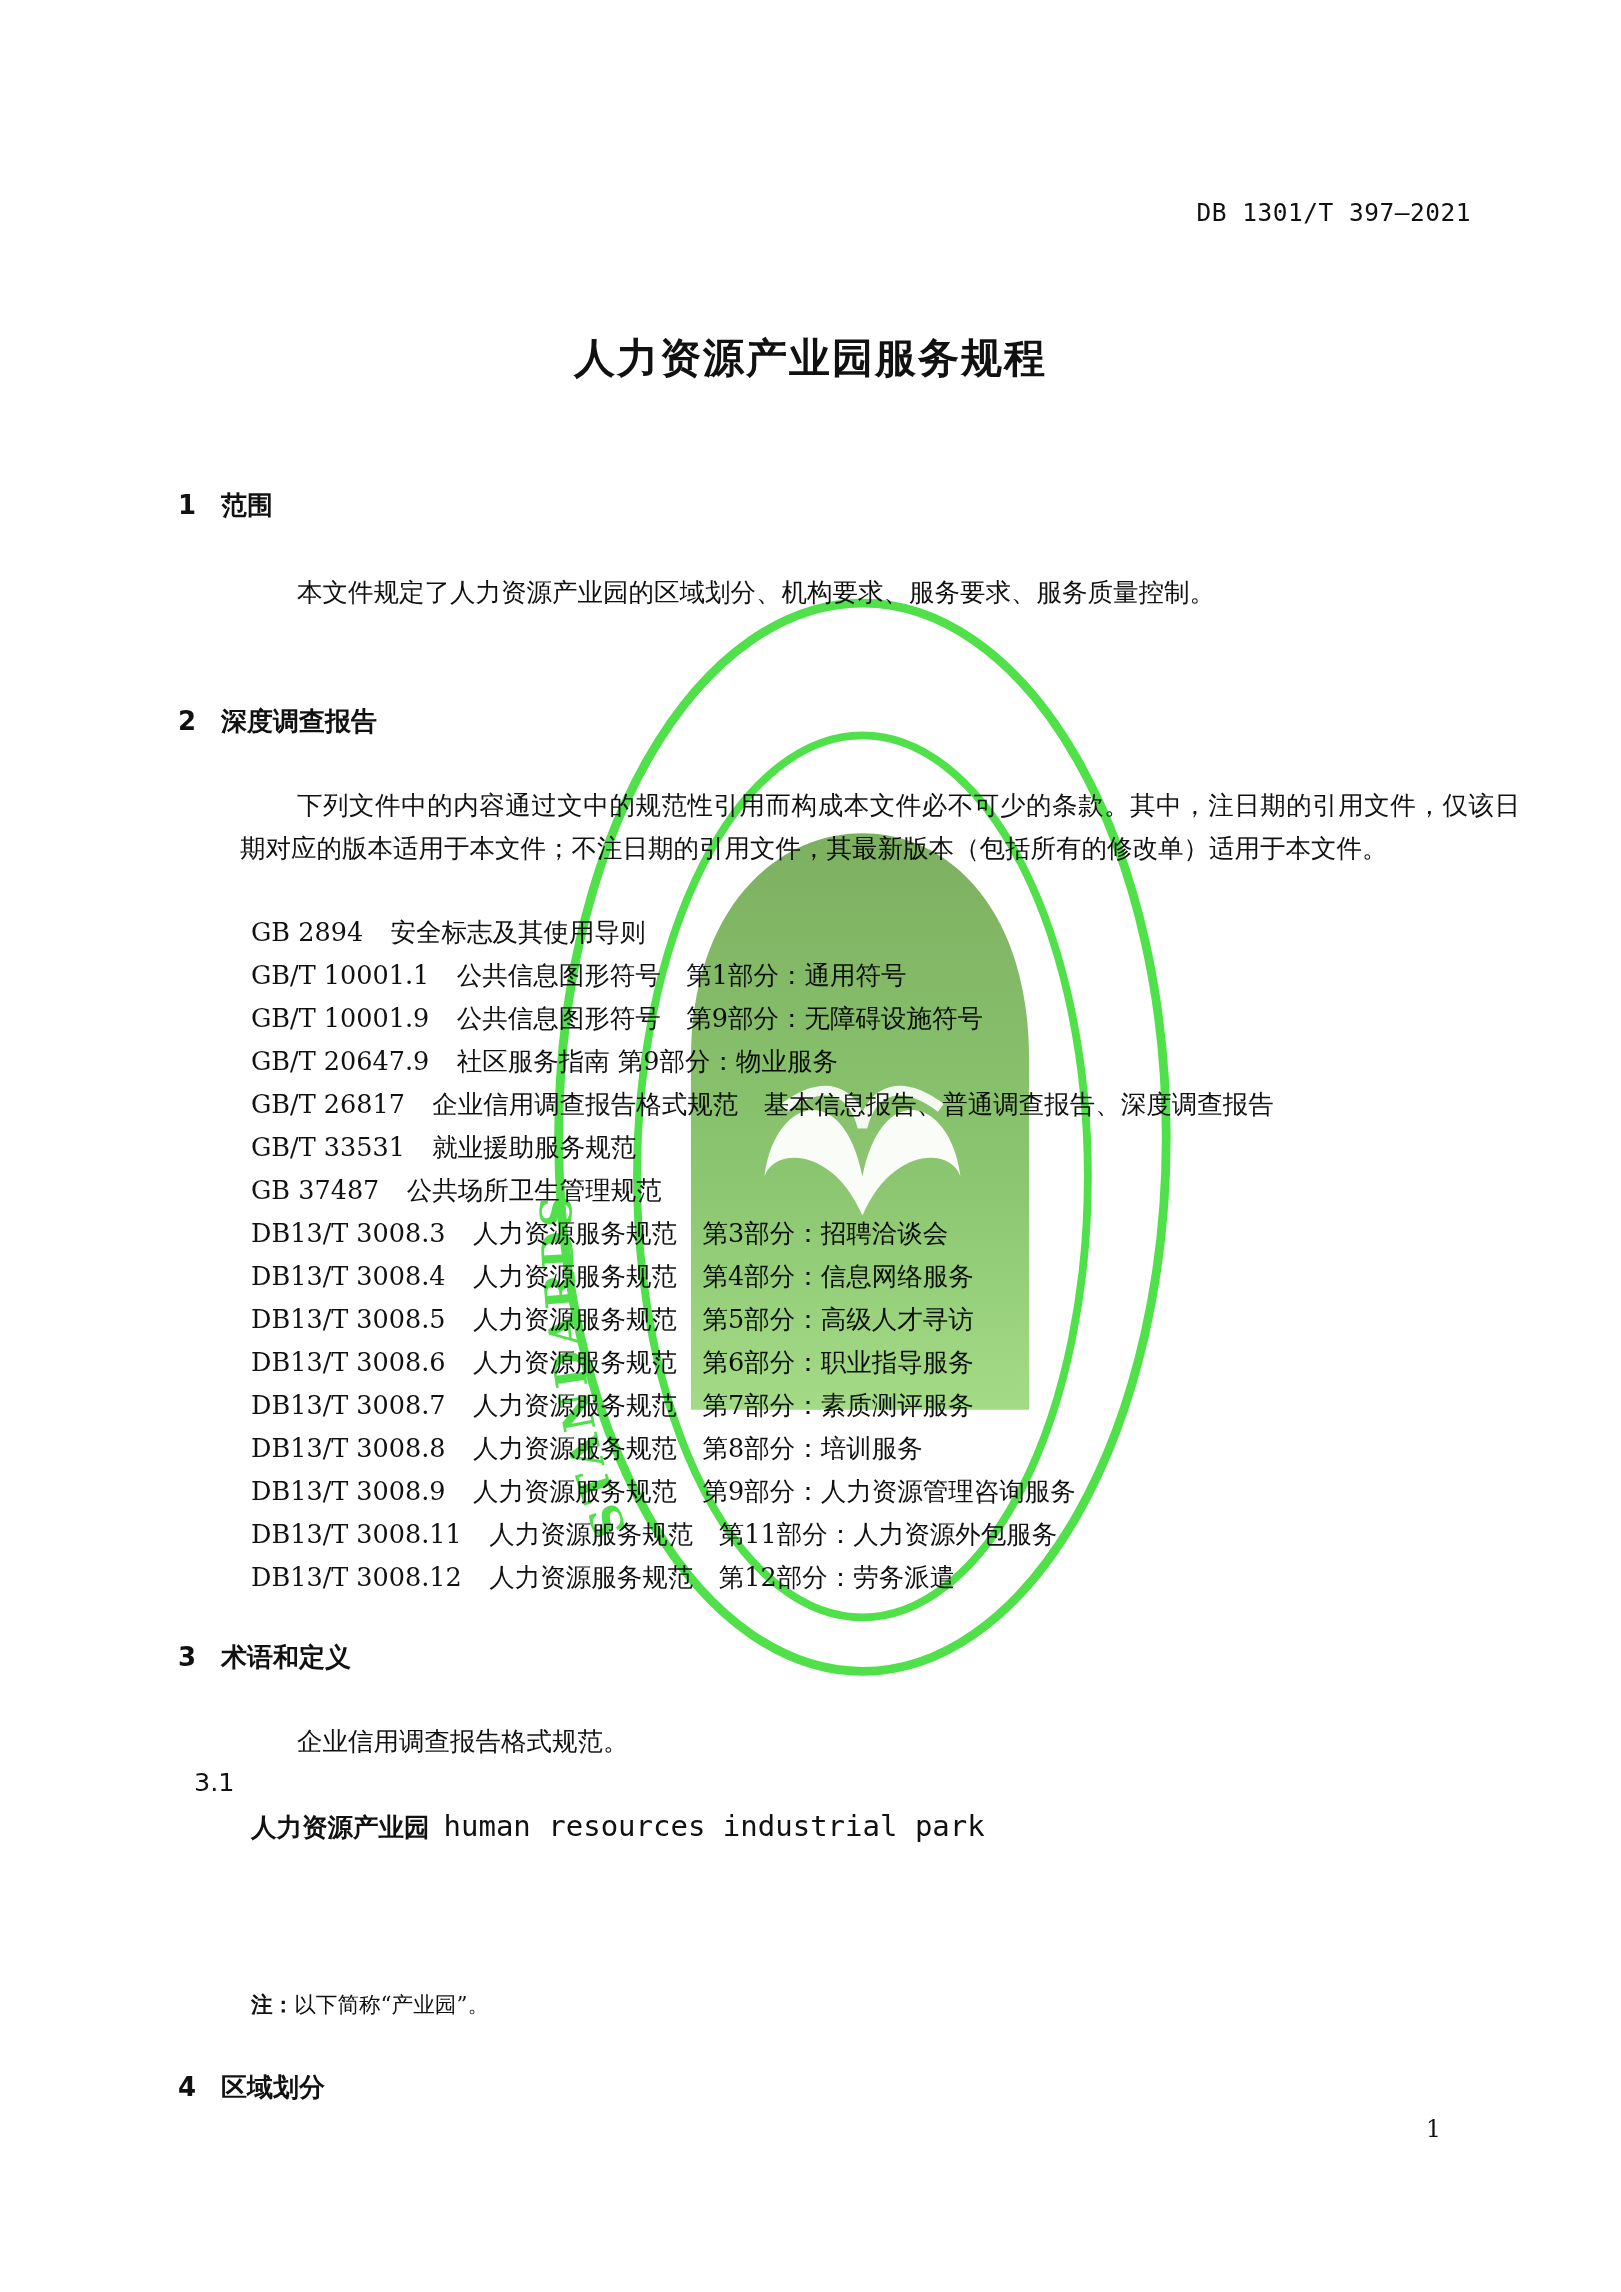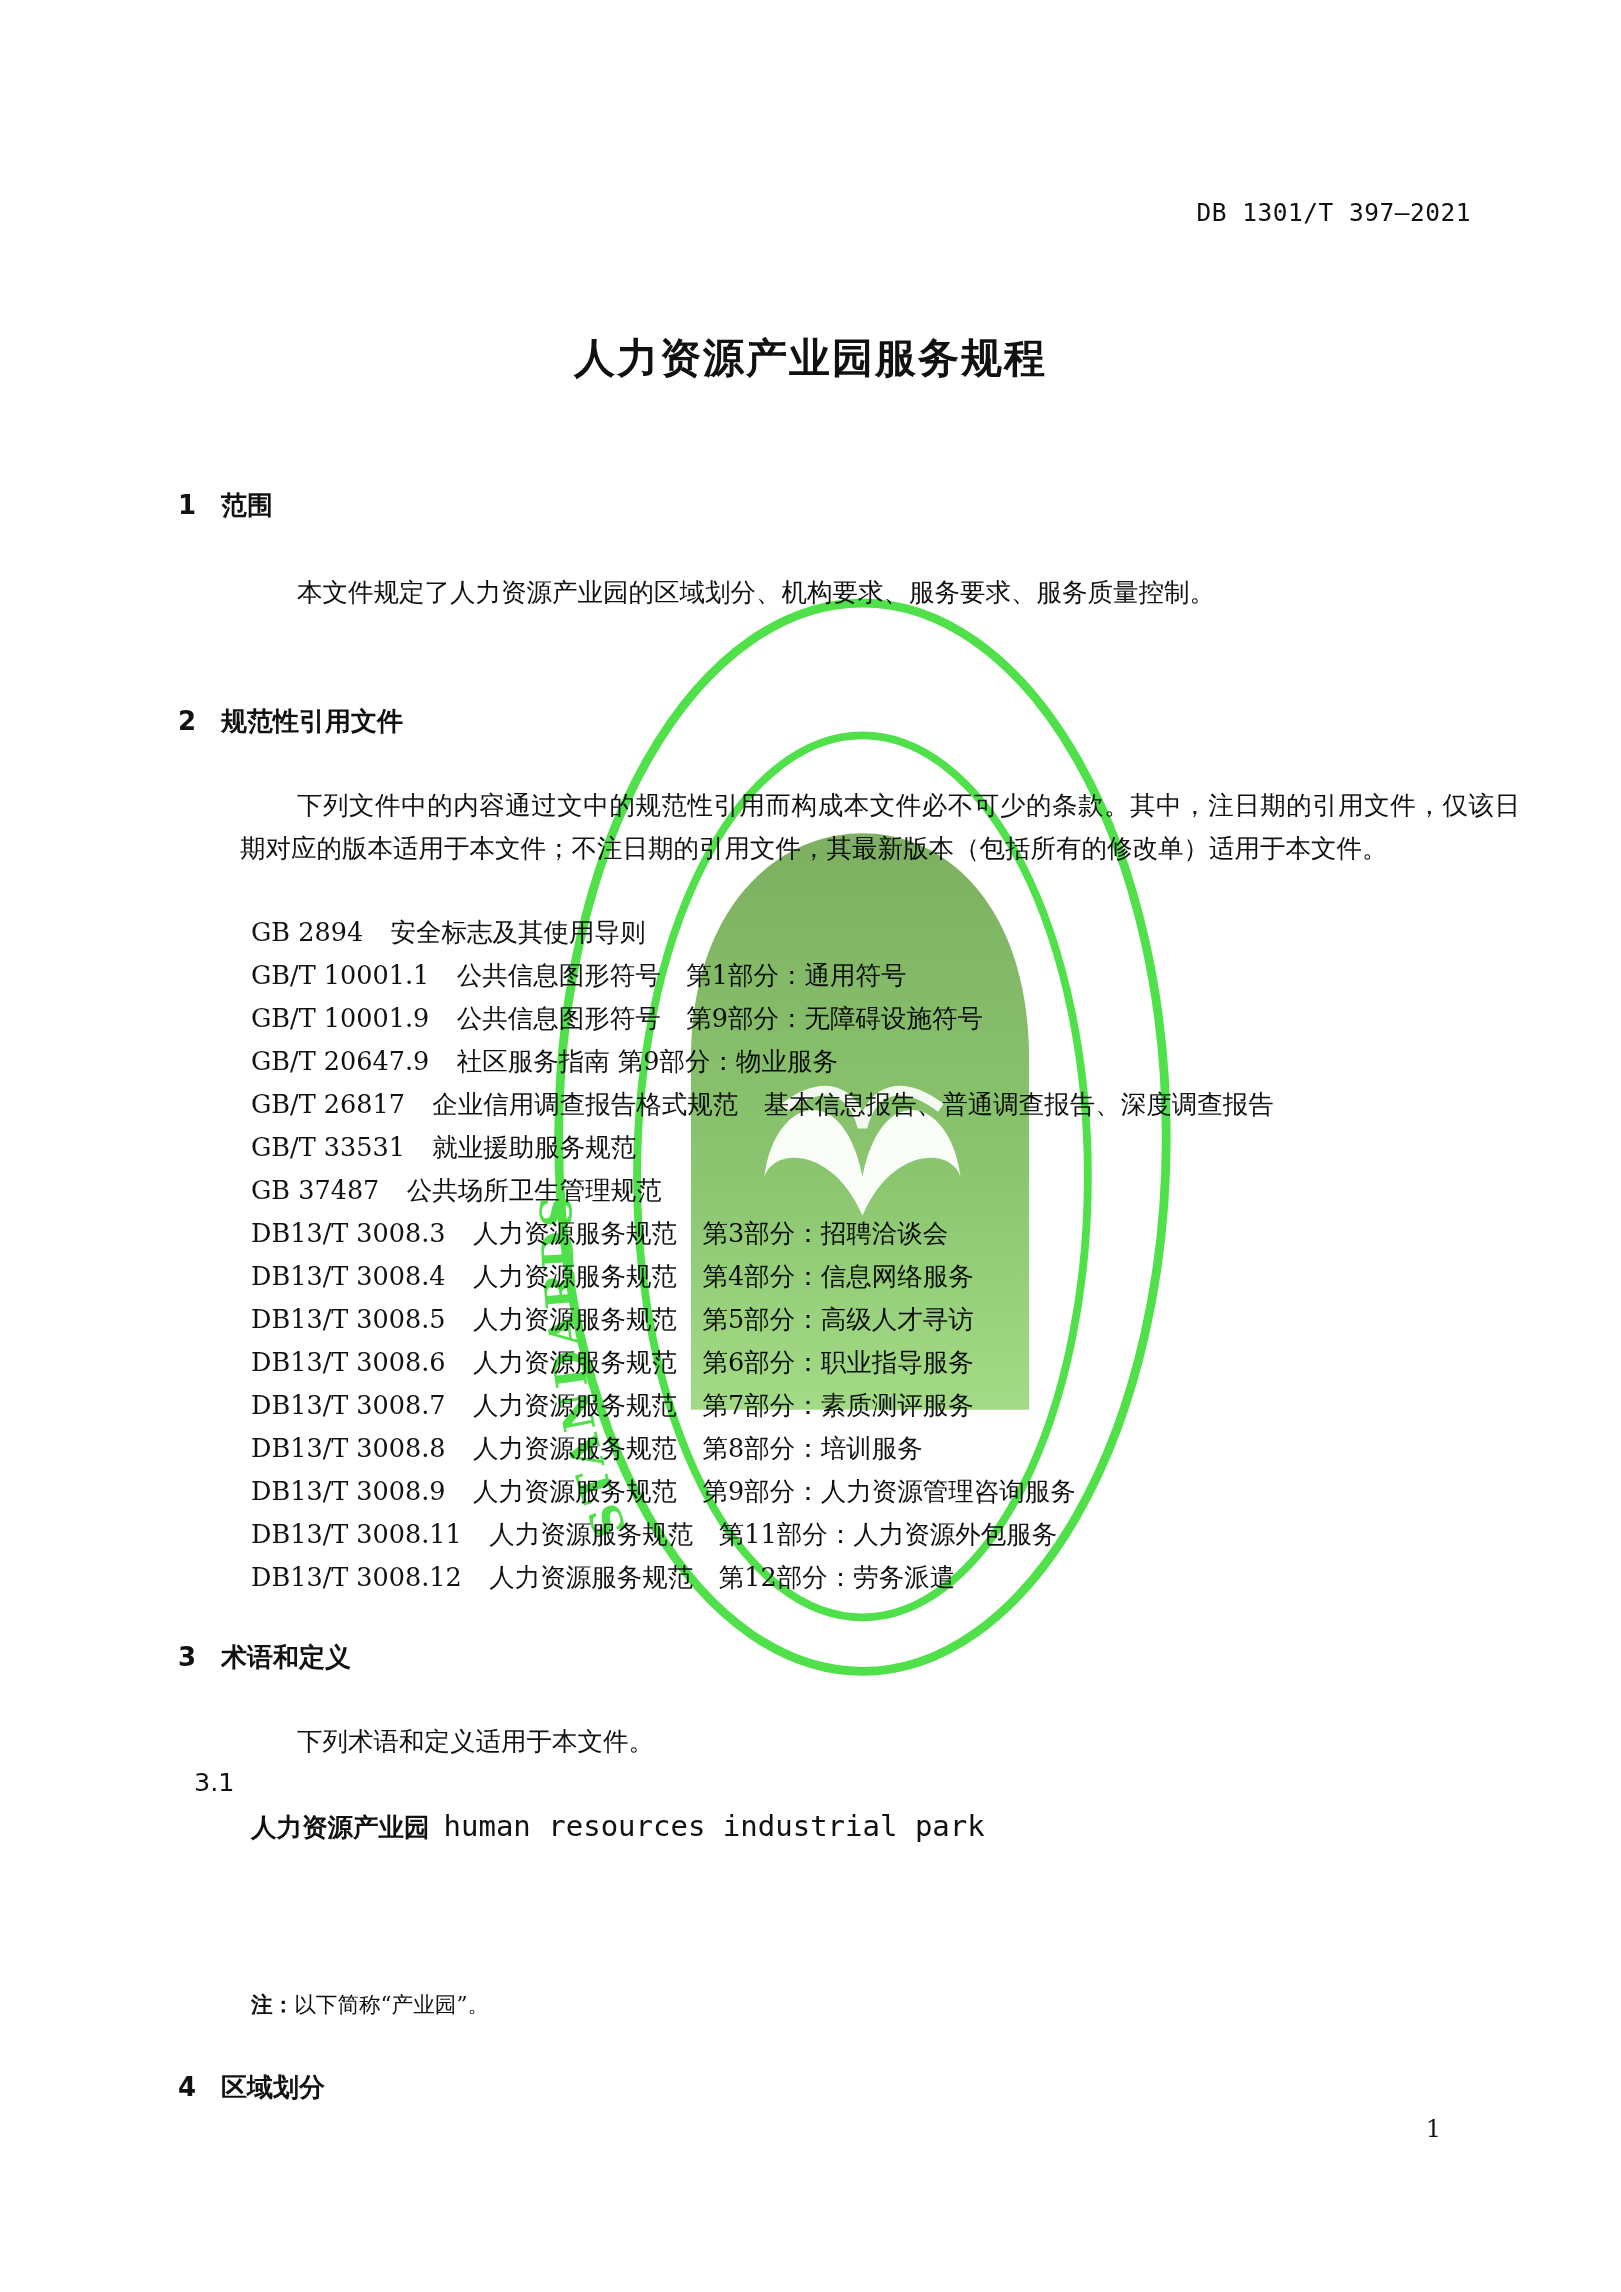--- a/index.html
+++ b/index.html
@@ -36,21 +36,21 @@
   <div class="doc-code">DB 1301/T 397—2021</div>
 
   <div class="doc-title">人力资源产业园服务规程</div>
 
   <div class="heading" style="top:488px;">
     <span class="num">1</span><span>范围</span>
   </div>
   <div class="p indent" style="top:571px;">本文件规定了人力资源产业园的区域划分、机构要求、服务要求、服务质量控制。</div>
 
   <div class="heading" style="top:704px;">
-    <span class="num">2</span><span>规范性引用文件</span>
+    <span class="num">2</span><span>深度调查报告</span>
   </div>
   <div class="p indent" style="top:784px;">下列文件中的内容通过文中的规范性引用而构成本文件必不可少的条款。其中，注日期的引用文件，仅该日期对应的版本适用于本文件；不注日期的引用文件，其最新版本（包括所有的修改单）适用于本文件。</div>
 
   <div class="ref-list">
     <div class="ref"><span class="code">GB 2894</span><span class="gap"></span><span>安全标志及其使用导则</span></div>
     <div class="ref"><span class="code">GB/T 10001.1</span><span class="gap"></span><span>公共信息图形符号　第1部分：通用符号</span></div>
     <div class="ref"><span class="code">GB/T 10001.9</span><span class="gap"></span><span>公共信息图形符号　第9部分：无障碍设施符号</span></div>
     <div class="ref"><span class="code">GB/T 20647.9</span><span class="gap"></span><span>社区服务指南 第9部分：物业服务</span></div>
     <div class="ref"><span class="code">GB/T 26817</span><span class="gap"></span><span>企业信用调查报告格式规范　基本信息报告、普通调查报告、深度调查报告</span></div>
     <div class="ref"><span class="code">GB/T 33531</span><span class="gap"></span><span>就业援助服务规范</span></div>
@@ -62,21 +62,21 @@
     <div class="ref"><span class="code">DB13/T 3008.7</span><span class="gap"></span><span>人力资源服务规范　第7部分：素质测评服务</span></div>
     <div class="ref"><span class="code">DB13/T 3008.8</span><span class="gap"></span><span>人力资源服务规范　第8部分：培训服务</span></div>
     <div class="ref"><span class="code">DB13/T 3008.9</span><span class="gap"></span><span>人力资源服务规范　第9部分：人力资源管理咨询服务</span></div>
     <div class="ref"><span class="code">DB13/T 3008.11</span><span class="gap"></span><span>人力资源服务规范　第11部分：人力资源外包服务</span></div>
     <div class="ref"><span class="code">DB13/T 3008.12</span><span class="gap"></span><span>人力资源服务规范　第12部分：劳务派遣</span></div>
   </div>
 
   <div class="heading" style="top:1640px;">
     <span class="num">3</span><span>术语和定义</span>
   </div>
-  <div class="p indent" style="top:1720px;">下列术语和定义适用于本文件。</div>
+  <div class="p indent" style="top:1720px;">企业信用调查报告格式规范。</div>
   <div class="term-label">3.1</div>
   <div class="term-title">
     <span class="cn">人力资源产业园</span><span class="en">human resources industrial park</span>
   </div>
   <div class="note">
     <span class="lbl">注：</span><span>以下简称“产业园”。</span>
   </div>
 
   <div class="heading" style="top:2070px;">
     <span class="num">4</span><span>区域划分</span>

